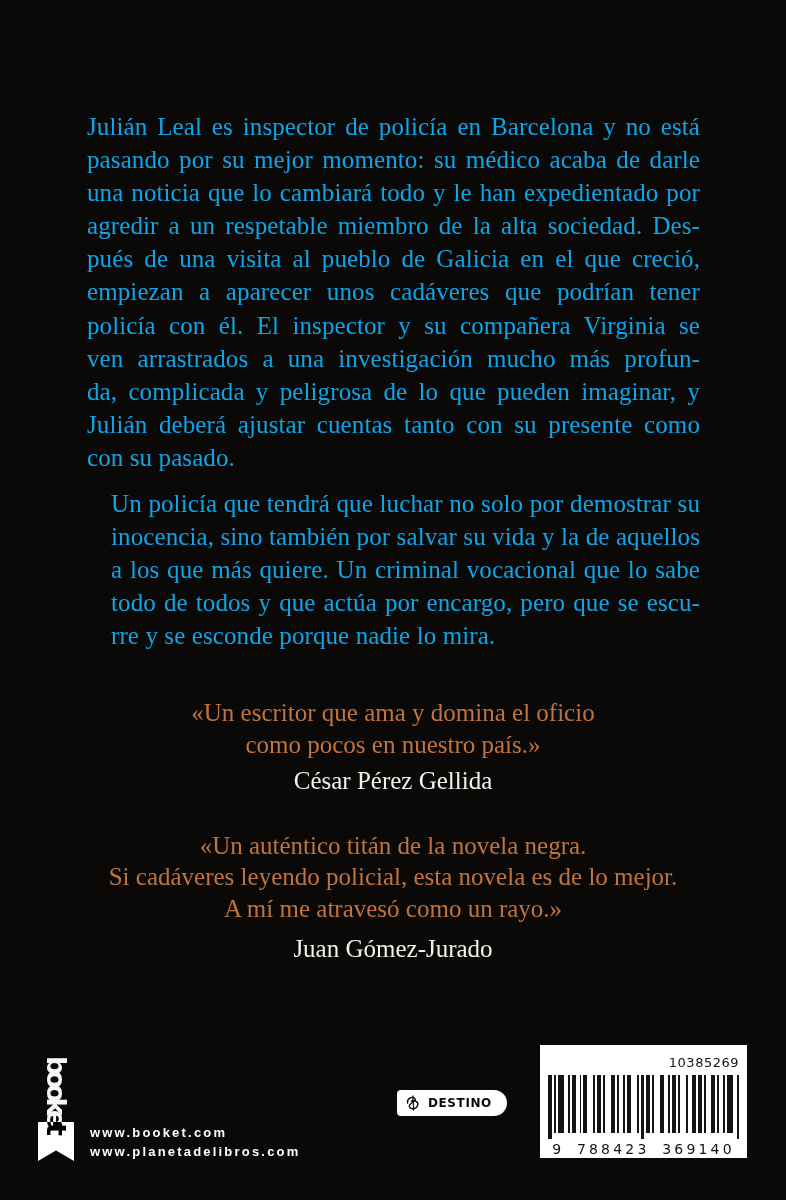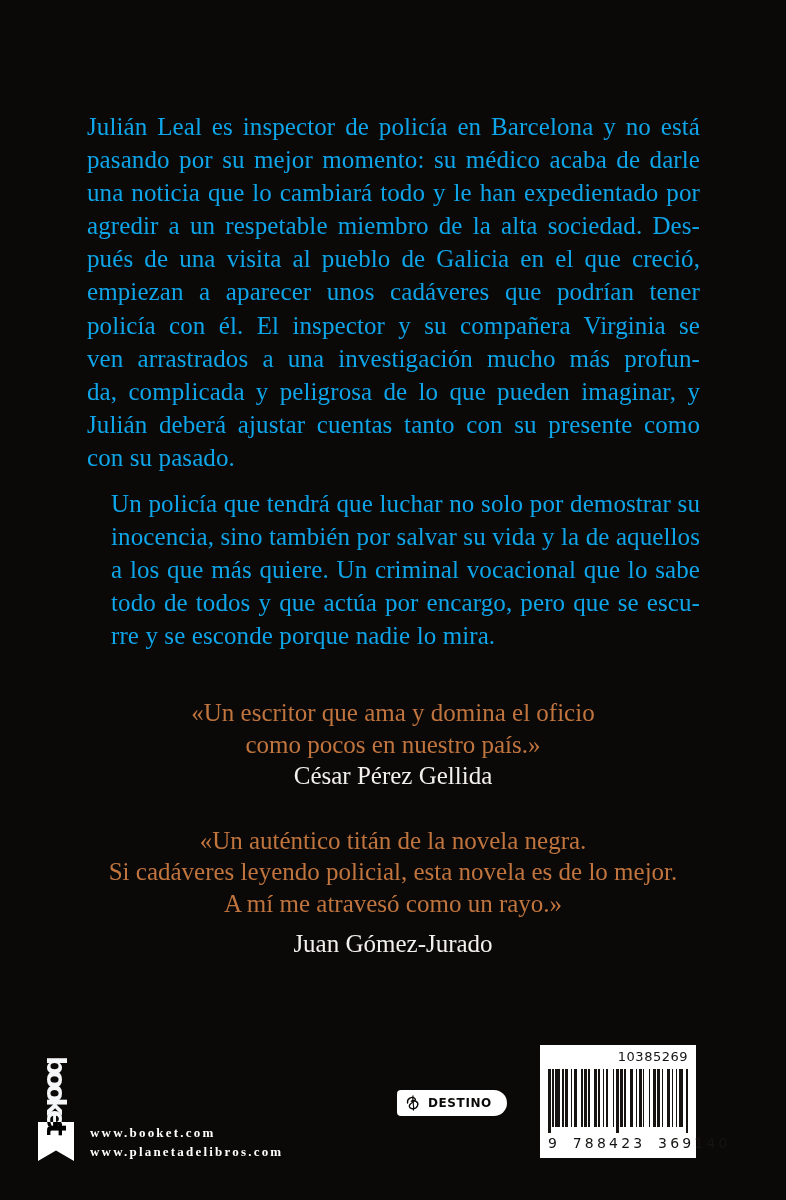--- a/index.html
+++ b/index.html
@@ -15,56 +15,56 @@
   }
   .para .line{text-align:justify;text-align-last:justify;}
   .para .line:last-child{text-align-last:left;}
   .para + .para{margin-top:13px;margin-left:24px;}
   
   .reviews{
     position:absolute;left:0;top:697px;width:786px;text-align:center;
   }
   .quote{color:#c0743e;font-size:25px;line-height:31.5px;}
   .quote .line{text-align:center;text-align-last:center;}
-  .author{color:#f3f1ec;font-size:25px;line-height:31.5px;}
+  .author{color:#f3f1ec;font-size:25px;line-height:31.5px;margin-top:5px;}
   .review-2 .quote{margin-top:33px;}
   .review-2 .author{margin-top:9px;}
   
   .booket-logo{position:absolute;left:38px;top:1054px;width:40px;height:110px;}
   .bookmark{
     position:absolute;left:0;top:68px;width:36px;height:39px;background:#ffffff;
     clip-path:polygon(0 0,100% 0,100% 100%,50% 73%,0 100%);
   }
   .booket-text{
     position:absolute;left:5px;top:2px;
     writing-mode:vertical-rl;
     color:#ffffff;mix-blend-mode:difference;
     font-family:"DejaVu Sans", sans-serif;font-weight:bold;font-size:27px;
     letter-spacing:-5px;line-height:1;
   }
   
   .urls{
     position:absolute;left:90px;top:1124px;
-    color:#ffffff;font-family:Liberation Serif, serif;font-weight:bold;
+    color:#ffffff;font-family:Liberation Sans, sans-serif;font-weight:bold;
     font-size:13px;line-height:18.5px;letter-spacing:2.2px;
   }
   
   .destino{
     position:absolute;left:397px;top:1090px;width:110px;height:26px;
     background:#ffffff;border-radius:4px 13px 13px 4px;
     display:flex;align-items:center;gap:6px;padding-left:7px;box-sizing:border-box;
   }
   .destino-label{
     color:#0b0908;font-family:"DejaVu Sans", sans-serif;font-weight:bold;
     font-size:12px;letter-spacing:.6px;
   }
   
   .barcode{
-    position:absolute;left:540px;top:1045px;width:156px;height:113px;
-    background:#ffffff;box-sizing:border-box;padding:5px 8px 4px 8px;
+    position:absolute;left:540px;top:1045px;width:207px;height:113px;
+    background:#ffffff;box-sizing:border-box;padding:11px 8px 4px 8px;
     font-family:"DejaVu Sans", sans-serif;color:#161412;
   }
   .barcode-top{
     text-align:right;font-size:13px;letter-spacing:.5px;line-height:14px;height:15px;
   }
   .bars{
     display:flex;align-items:flex-start;height:64px;margin-top:4px;
   }
   .bars span{height:58px;}
   .bars span.bar{background:#171310;}

